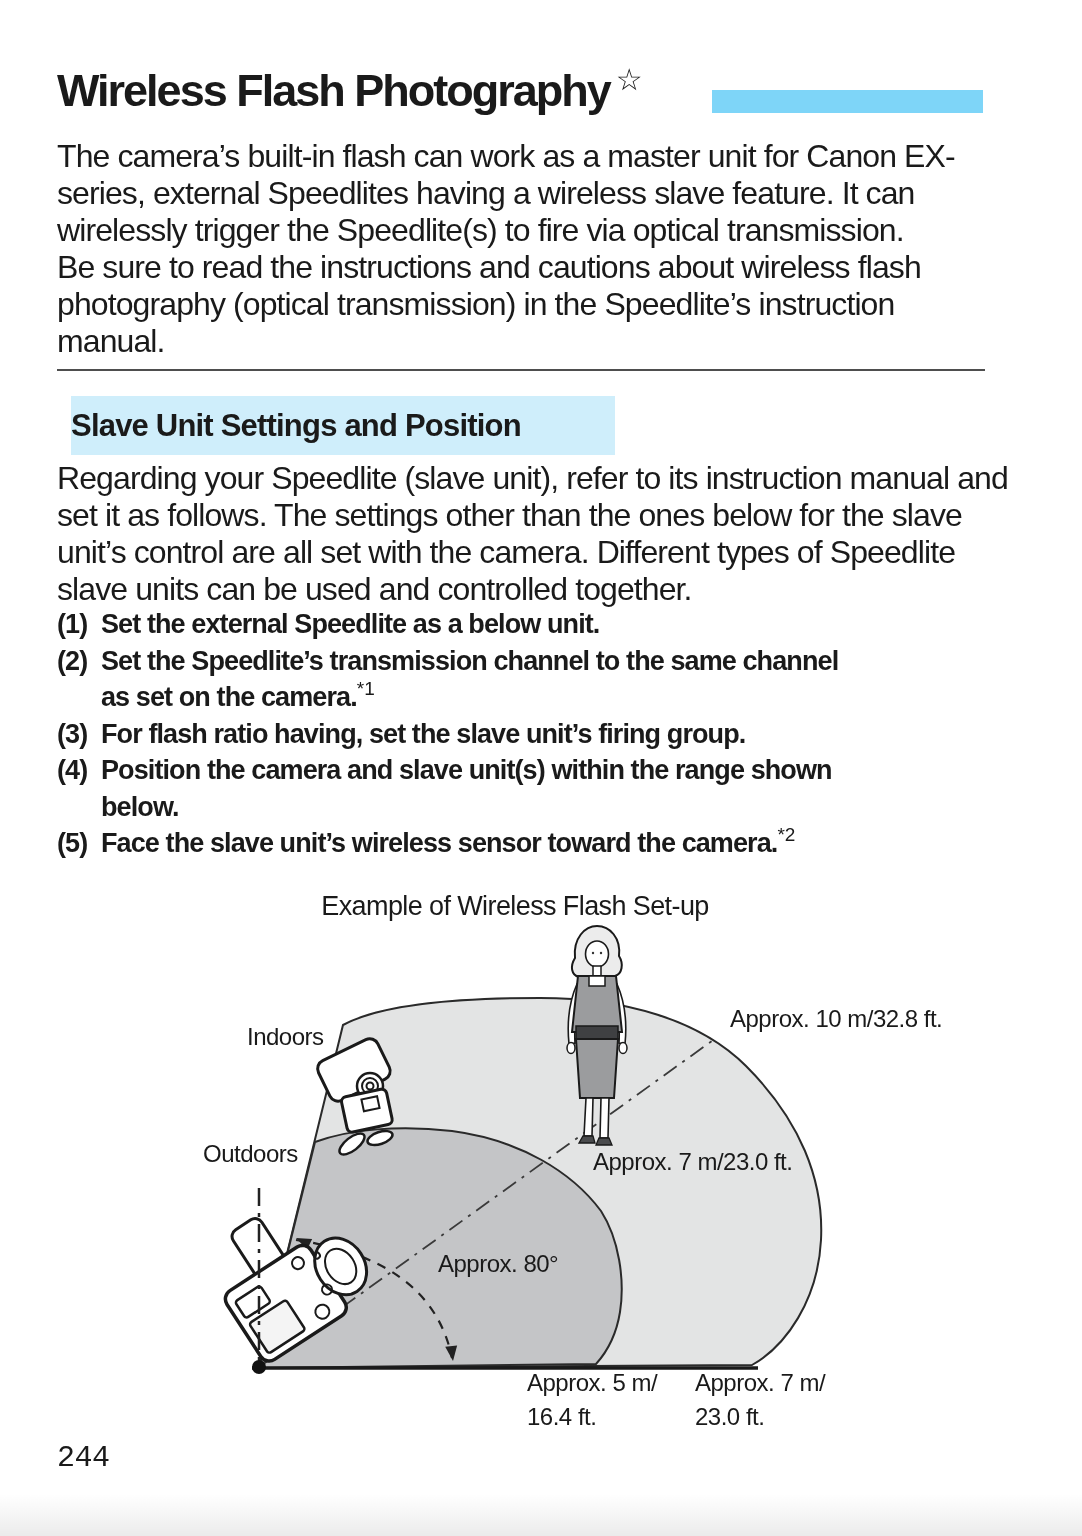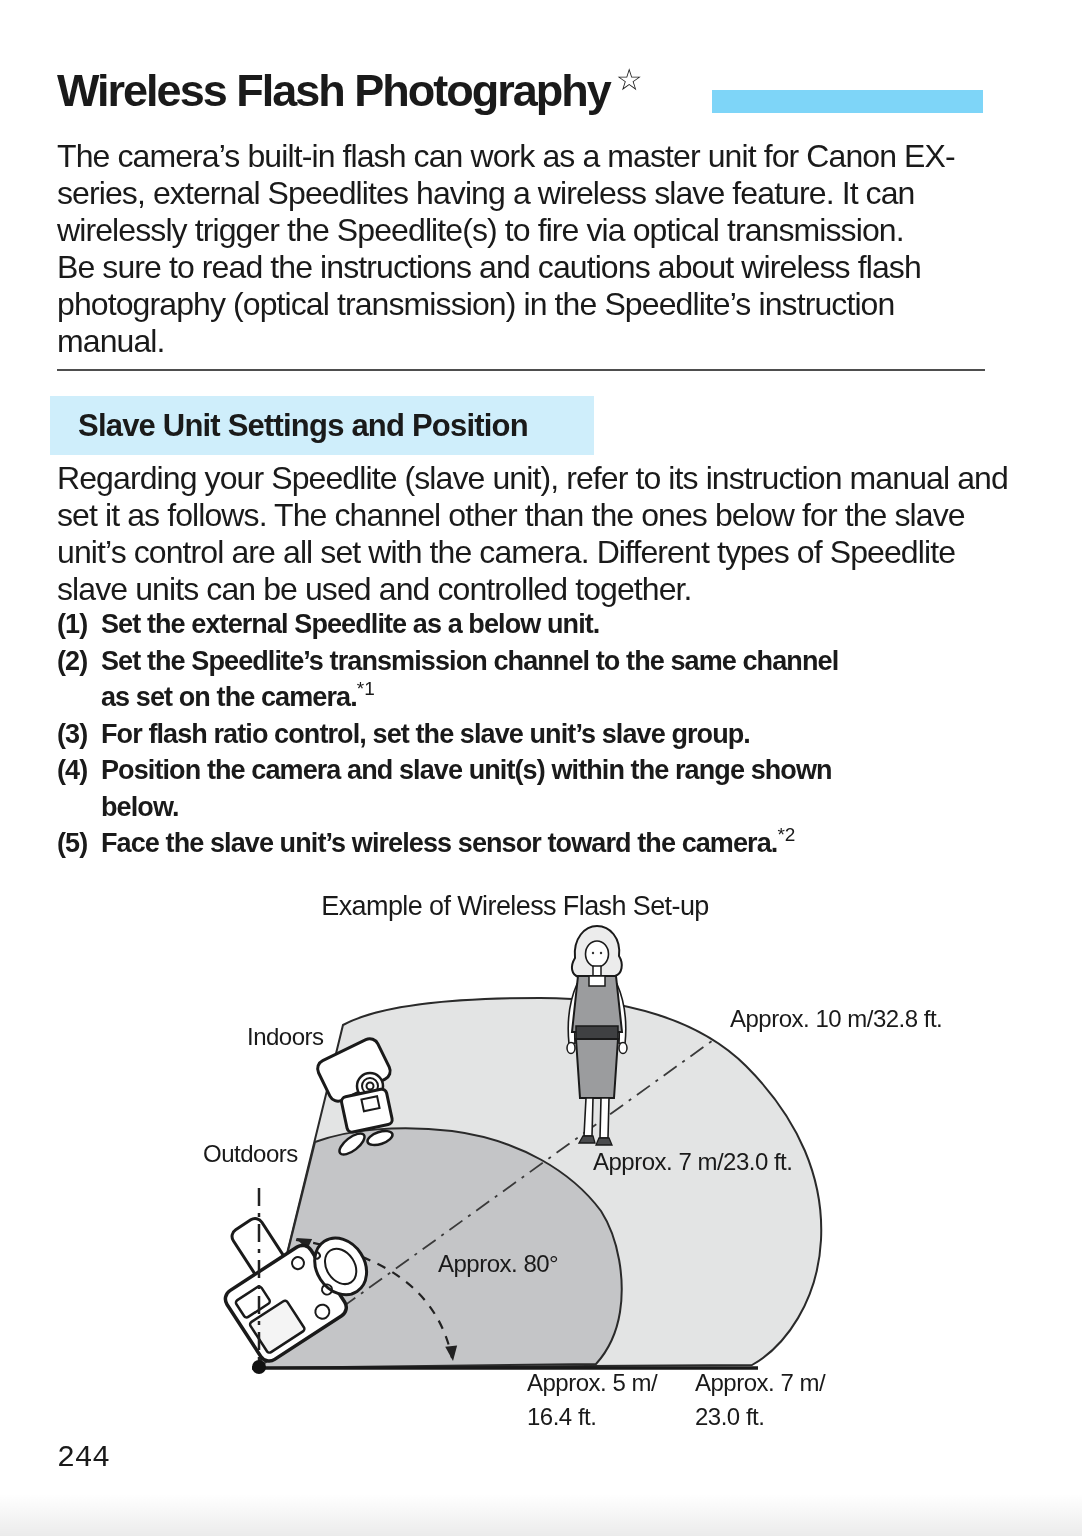--- a/index.html
+++ b/index.html
@@ -21,22 +21,22 @@
   }
   .bodytext{
     position:absolute;left:57px;margin:0;
     font-size:32px;line-height:37px;letter-spacing:-0.9px;white-space:pre;
   }
   .intro{top:138px;}
   .divider{
     position:absolute;left:57px;top:369px;width:928px;height:2px;background:#4e4e4e;
   }
   .section-heading{
-    position:absolute;left:50px;top:396px;width:544px;height:59px;
-    background:#cfeefb;box-sizing:border-box;padding-left:28px;
+    position:absolute;left:71px;top:396px;width:544px;height:59px;
+    background:#cfeefb;box-sizing:border-box;padding-left:0;
     font-size:31px;font-weight:bold;line-height:59px;letter-spacing:-0.8px;white-space:pre;
   }
   .body2{top:460px;}
   .steps{
     position:absolute;left:57px;top:606px;width:1000px;
     font-size:27px;font-weight:bold;line-height:36.5px;letter-spacing:-0.9px;
   }
   .step{display:flex;align-items:flex-start;}
   .step-num{width:44px;flex:none;white-space:pre;}
   .step-text{flex:1;}
@@ -75,37 +75,37 @@
 wirelessly trigger the Speedlite(s) to fire via optical transmission.
 Be sure to read the instructions and cautions about wireless flash
 photography (optical transmission) in the Speedlite’s instruction
 manual.</p>
 
   <div class="divider"></div>
 
   <div class="section-heading">Slave Unit Settings and Position</div>
 
   <p class="bodytext body2">Regarding your Speedlite (slave unit), refer to its instruction manual and
-set it as follows. The channel other than the ones below for the slave
+set it as follows. The settings other than the ones below for the slave
 unit’s control are all set with the camera. Different types of Speedlite
 slave units can be used and controlled together.</p>
 
   <div class="steps">
     <div class="step">
       <div class="step-num">(1)</div>
       <div class="step-text"><span class="txt">Set the external Speedlite as a below unit.</span><sup></sup></div>
     </div>
     <div class="step">
       <div class="step-num">(2)</div>
       <div class="step-text"><span class="txt">Set the Speedlite’s transmission channel to the same channel
 as set on the camera.</span><sup>*1</sup></div>
     </div>
     <div class="step">
       <div class="step-num">(3)</div>
-      <div class="step-text"><span class="txt">For flash ratio control, set the slave unit’s slave group.</span><sup></sup></div>
+      <div class="step-text"><span class="txt">For flash ratio having, set the slave unit’s firing group.</span><sup></sup></div>
     </div>
     <div class="step">
       <div class="step-num">(4)</div>
       <div class="step-text"><span class="txt">Position the camera and slave unit(s) within the range shown
 below.</span><sup></sup></div>
     </div>
     <div class="step">
       <div class="step-num">(5)</div>
       <div class="step-text"><span class="txt">Face the slave unit’s wireless sensor toward the camera.</span><sup>*2</sup></div>
     </div>

